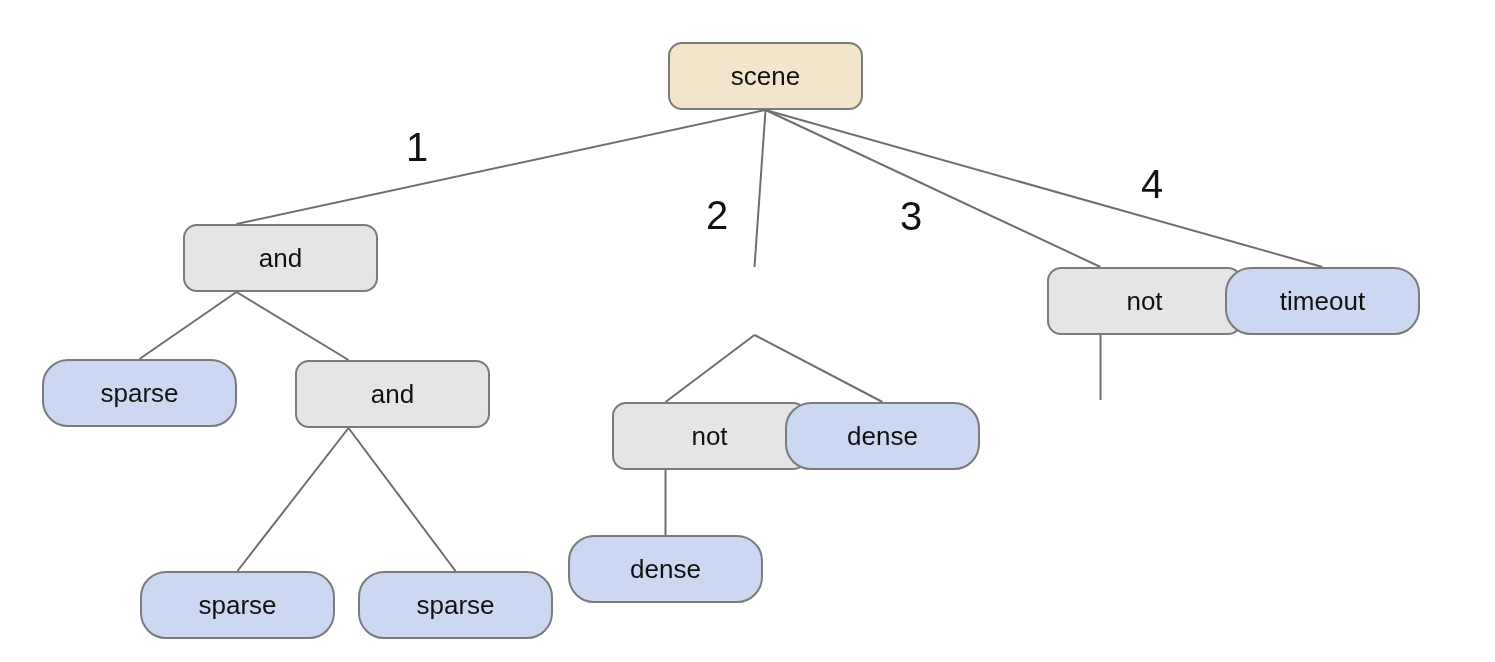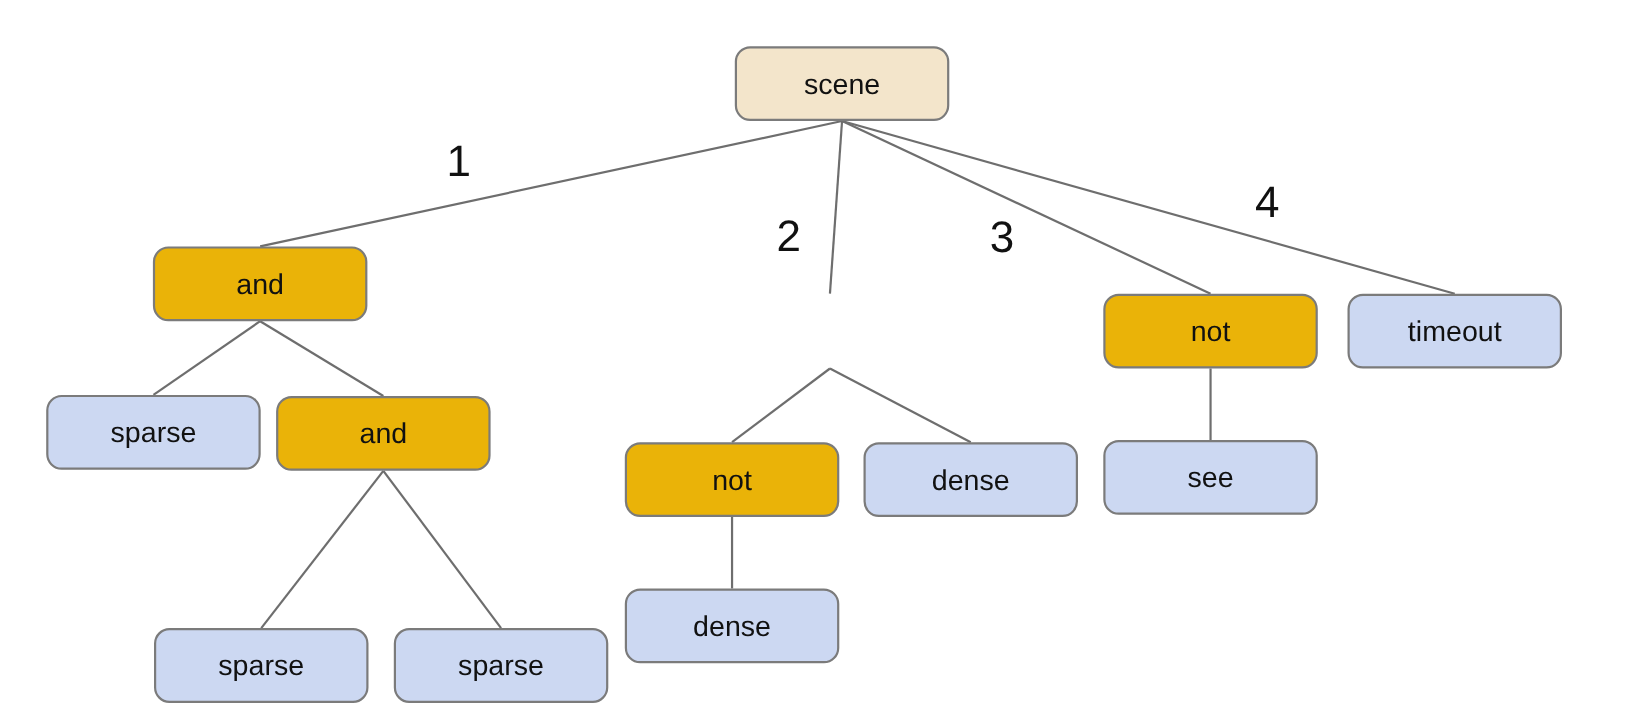--- a/index.html
+++ b/index.html
@@ -36,22 +36,22 @@
     border-radius: 14px;
     display: flex;
     align-items: center;
     justify-content: center;
     font-size: 26px;
     line-height: 1;
     color: #111111;
     white-space: nowrap;
   }
   .node.root     { background: #f3e5cb; }
-  .node.operator { background: #eab308; }
-  .node.leaf     { background: #ccd8f2; }
+  .node.operator { background: #e5e5e5; margin-left: 44px; }
+  .node.leaf     { background: #ccd8f2; border-radius: 26px; }
   .edge-label {
     position: absolute;
     transform: translate(-50%, -50%);
     font-size: 40px;
     line-height: 1;
     color: #111111;
   }
 </style>
 </head>
 <body>
@@ -81,19 +81,18 @@
   <div class="node root" style="left:668px;  top:42px;">scene</div>
 
   <div class="node operator" style="left:139px;  top:224px;">and</div>
   <div class="node operator" style="left:1003px; top:267px;">not</div>
   <div class="node leaf" style="left:1225px; top:267px;">timeout</div>
 
   <div class="node leaf" style="left:42px;   top:359px;">sparse</div>
   <div class="node operator" style="left:251px;  top:360px;">and</div>
   <div class="node operator" style="left:568px;  top:402px;">not</div>
   <div class="node leaf" style="left:785px;  top:402px;">dense</div>
-  <div class="node leaf" style="left:1003px; top:400px;">see</div>
 
   <div class="node leaf" style="left:140px;  top:571px;">sparse</div>
   <div class="node leaf" style="left:358px;  top:571px;">sparse</div>
   <div class="node leaf" style="left:568px;  top:535px;">dense</div>
 
 </div>
 
 </body></html>

